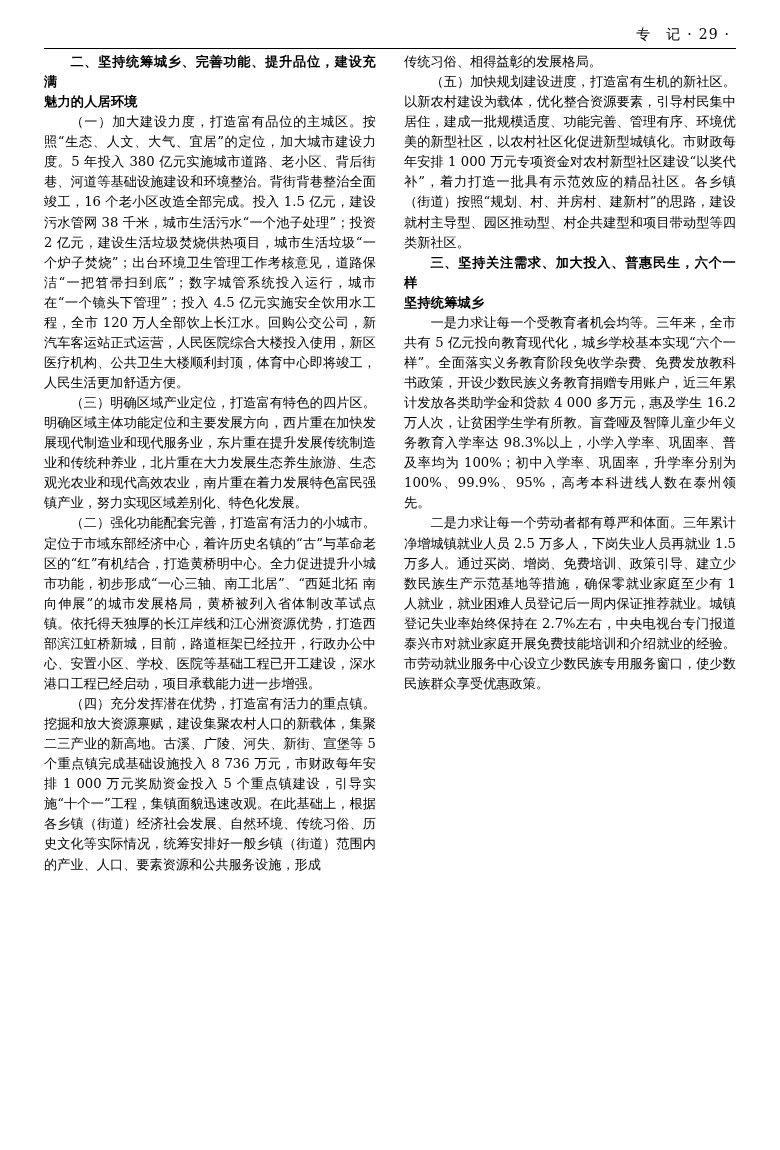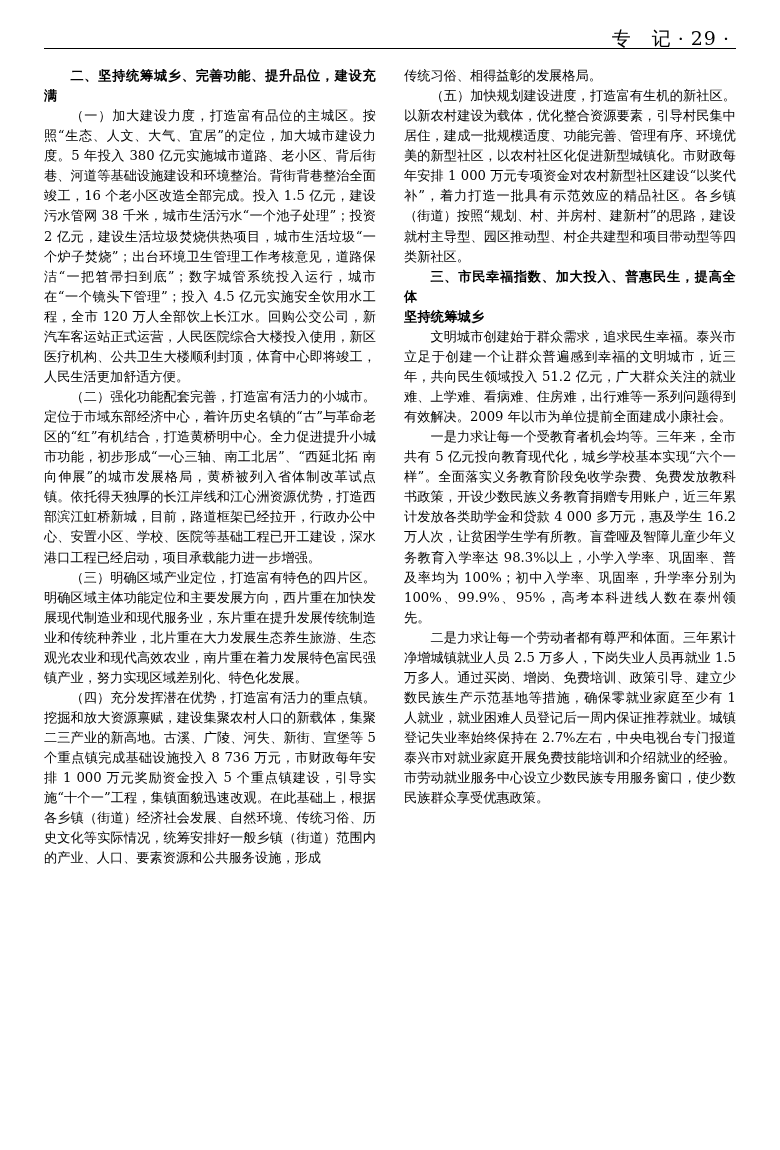--- a/index.html
+++ b/index.html
@@ -24,40 +24,39 @@
   }
   
   .header {
     position: relative;
     height: 26px;
   }
   .header-inner {
     position: absolute;
     right: 0;
     top: 0;
-    font-size: 19px;
+    font-size: 14px;
     letter-spacing: 1px;
     font-family: "DejaVu Serif", "Liberation Serif", serif;
     white-space: nowrap;
   }
   .header-inner .sep {
     margin: 0 6px;
   }
   .header-rule {
     position: absolute;
     left: 0;
     right: 0;
     top: 22px;
     border-top: 1px solid #000;
   }
   
   .columns {
     display: flex;
     gap: 28px;
-    margin-top: 14px;
     height: 1060px;
   }
   .col {
     width: 332px;
     font-size: 13.2px;
     line-height: 1.52;
     text-align: justify;
     text-justify: inter-ideograph;
   }
   p {
@@ -84,30 +83,30 @@
     <div class="header-inner">
       <span>专　记</span><span class="sep">·</span><span>29</span><span class="sep">·</span>
     </div>
     <div class="header-rule"></div>
   </div>
 
   <div class="columns">
 
     <div class="col">
       <p class="sect">二、坚持统筹城乡、完善功能、提升品位，建设充满</p>
+      <p class="sect-cont">魅力的人居环境</p>
       <p>（一）加大建设力度，打造富有品位的主城区。按照“生态、人文、大气、宜居”的定位，加大城市建设力度。5 年投入 380 亿元实施城市道路、老小区、背后街巷、河道等基础设施建设和环境整治。背街背巷整治全面竣工，16 个老小区改造全部完成。投入 1.5 亿元，建设污水管网 38 千米，城市生活污水“一个池子处理”；投资 2 亿元，建设生活垃圾焚烧供热项目，城市生活垃圾“一个炉子焚烧”；出台环境卫生管理工作考核意见，道路保洁“一把笤帚扫到底”；数字城管系统投入运行，城市在“一个镜头下管理”；投入 4.5 亿元实施安全饮用水工程，全市 120 万人全部饮上长江水。回购公交公司，新汽车客运站正式运营，人民医院综合大楼投入使用，新区医疗机构、公共卫生大楼顺利封顶，体育中心即将竣工，人民生活更加舒适方便。</p>
+      <p>（三）明确区域产业定位，打造富有特色的四片区。明确区域主体功能定位和主要发展方向，西片重在加快发展现代制造业和现代服务业，东片重在提升发展传统制造业和传统种养业，北片重在大力发展生态养生旅游、生态观光农业和现代高效农业，南片重在着力发展特色富民强镇产业，努力实现区域差别化、特色化发展。</p>
       <p>（二）强化功能配套完善，打造富有活力的小城市。定位于市域东部经济中心，着许历史名镇的“古”与革命老区的“红”有机结合，打造黄桥明中心。全力促进提升小城市功能，初步形成“一心三轴、南工北居”、“西延北拓 南向伸展”的城市发展格局，黄桥被列入省体制改革试点镇。依托得天独厚的长江岸线和江心洲资源优势，打造西部滨江虹桥新城，目前，路道框架已经拉开，行政办公中心、安置小区、学校、医院等基础工程已开工建设，深水港口工程已经启动，项目承载能力进一步增强。</p>
-      <p>（三）明确区域产业定位，打造富有特色的四片区。明确区域主体功能定位和主要发展方向，西片重在加快发展现代制造业和现代服务业，东片重在提升发展传统制造业和传统种养业，北片重在大力发展生态养生旅游、生态观光农业和现代高效农业，南片重在着力发展特色富民强镇产业，努力实现区域差别化、特色化发展。</p>
       <p>（四）充分发挥潜在优势，打造富有活力的重点镇。挖掘和放大资源禀赋，建设集聚农村人口的新载体，集聚二三产业的新高地。古溪、广陵、河失、新街、宣堡等 5 个重点镇完成基础设施投入 8 736 万元，市财政每年安排 1 000 万元奖励资金投入 5 个重点镇建设，引导实施“十个一”工程，集镇面貌迅速改观。在此基础上，根据各乡镇（街道）经济社会发展、自然环境、传统习俗、历史文化等实际情况，统筹安排好一般乡镇（街道）范围内的产业、人口、要素资源和公共服务设施，形成</p>
     </div>
 
     <div class="col">
       <p style="text-indent:0">传统习俗、相得益彰的发展格局。</p>
       <p>（五）加快规划建设进度，打造富有生机的新社区。以新农村建设为载体，优化整合资源要素，引导村民集中居住，建成一批规模适度、功能完善、管理有序、环境优美的新型社区，以农村社区化促进新型城镇化。市财政每年安排 1 000 万元专项资金对农村新型社区建设“以奖代补”，着力打造一批具有示范效应的精品社区。各乡镇（街道）按照“规划、村、并房村、建新村”的思路，建设就村主导型、园区推动型、村企共建型和项目带动型等四类新社区。</p>
-      <p class="sect">三、市民幸福指数、加大投入、普惠民生，提高全体</p>
+      <p class="sect">三、坚持关注需求、加大投入、普惠民生，六个一样</p>
       <p class="sect-cont">坚持统筹城乡</p>
-      <p>文明城市创建始于群众需求，追求民生幸福。泰兴市立足于创建一个让群众普遍感到幸福的文明城市，近三年，共向民生领域投入 51.2 亿元，广大群众关注的就业难、上学难、看病难、住房难，出行难等一系列问题得到有效解决。2009 年以市为单位提前全面建成小康社会。</p>
       <p>一是力求让每一个受教育者机会均等。三年来，全市共有 5 亿元投向教育现代化，城乡学校基本实现“六个一样”。全面落实义务教育阶段免收学杂费、免费发放教科书政策，开设少数民族义务教育捐赠专用账户，近三年累计发放各类助学金和贷款 4 000 多万元，惠及学生 16.2 万人次，让贫困学生学有所教。盲聋哑及智障儿童少年义务教育入学率达 98.3%以上，小学入学率、巩固率、普及率均为 100%；初中入学率、巩固率，升学率分别为 100%、99.9%、95%，高考本科进线人数在泰州领先。</p>
       <p>二是力求让每一个劳动者都有尊严和体面。三年累计净增城镇就业人员 2.5 万多人，下岗失业人员再就业 1.5 万多人。通过买岗、增岗、免费培训、政策引导、建立少数民族生产示范基地等措施，确保零就业家庭至少有 1 人就业，就业困难人员登记后一周内保证推荐就业。城镇登记失业率始终保持在 2.7%左右，中央电视台专门报道泰兴市对就业家庭开展免费技能培训和介绍就业的经验。市劳动就业服务中心设立少数民族专用服务窗口，使少数民族群众享受优惠政策。</p>
     </div>
 
   </div>
 </div>
 
 </body></html>

